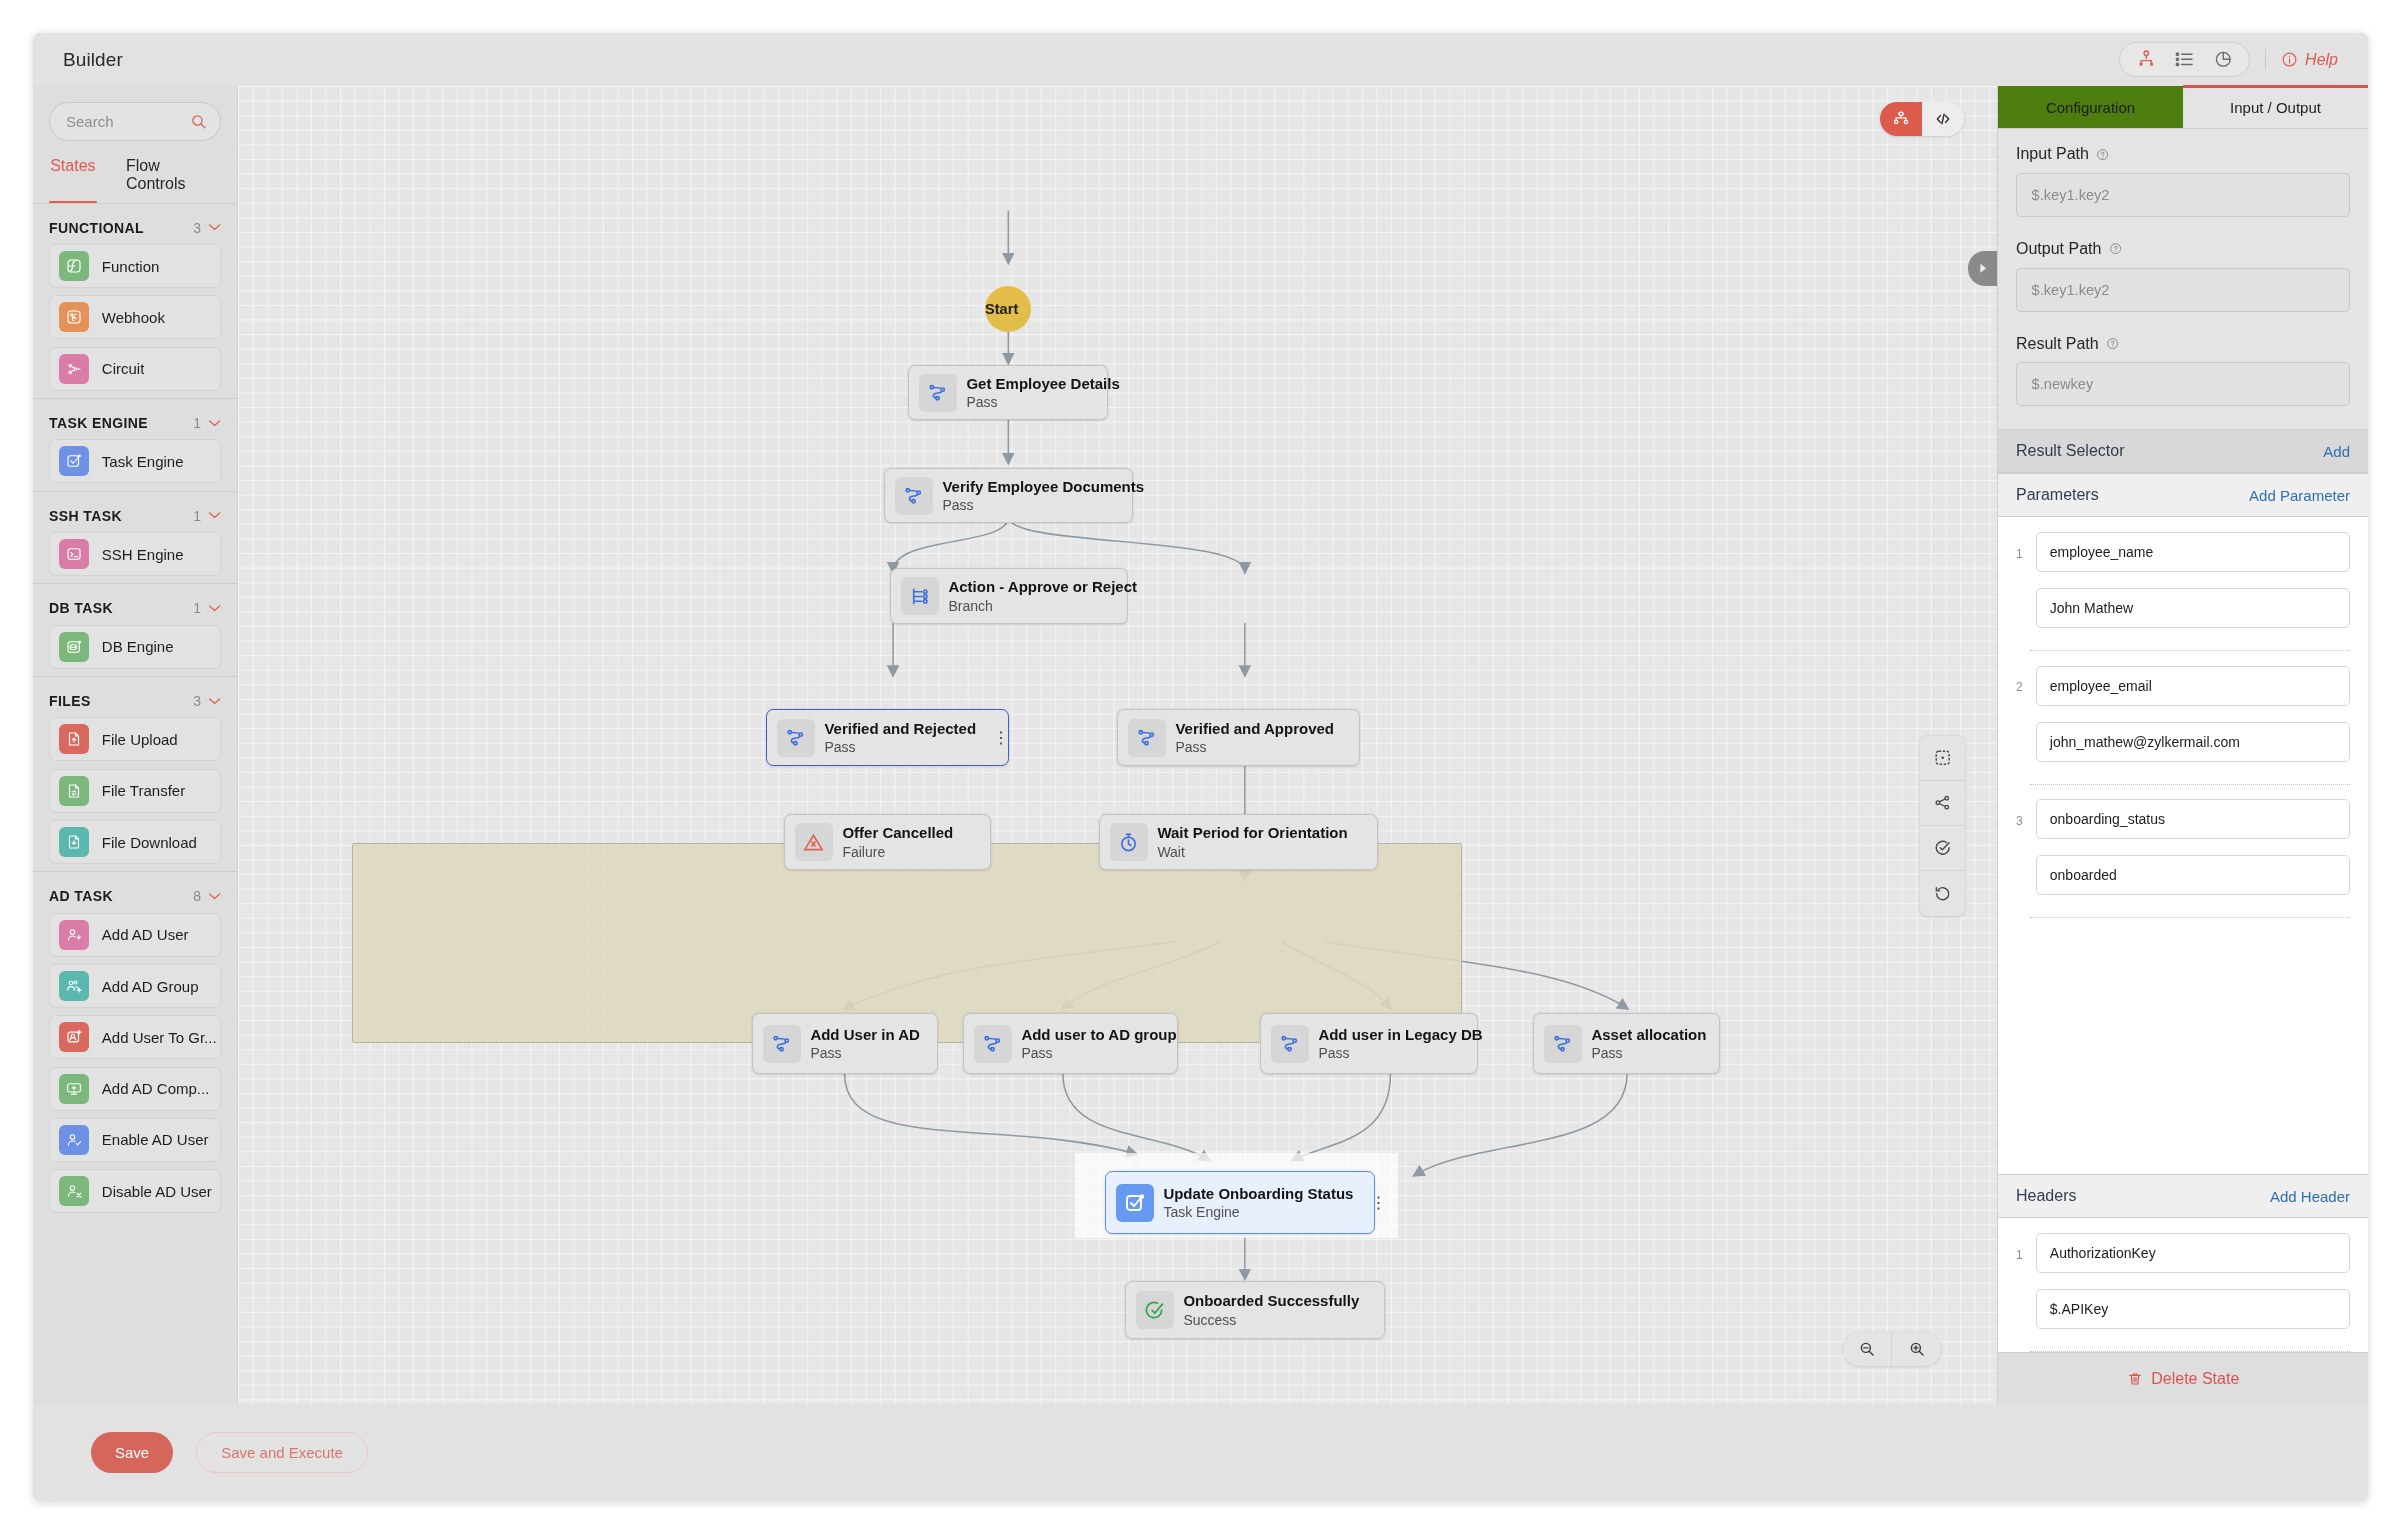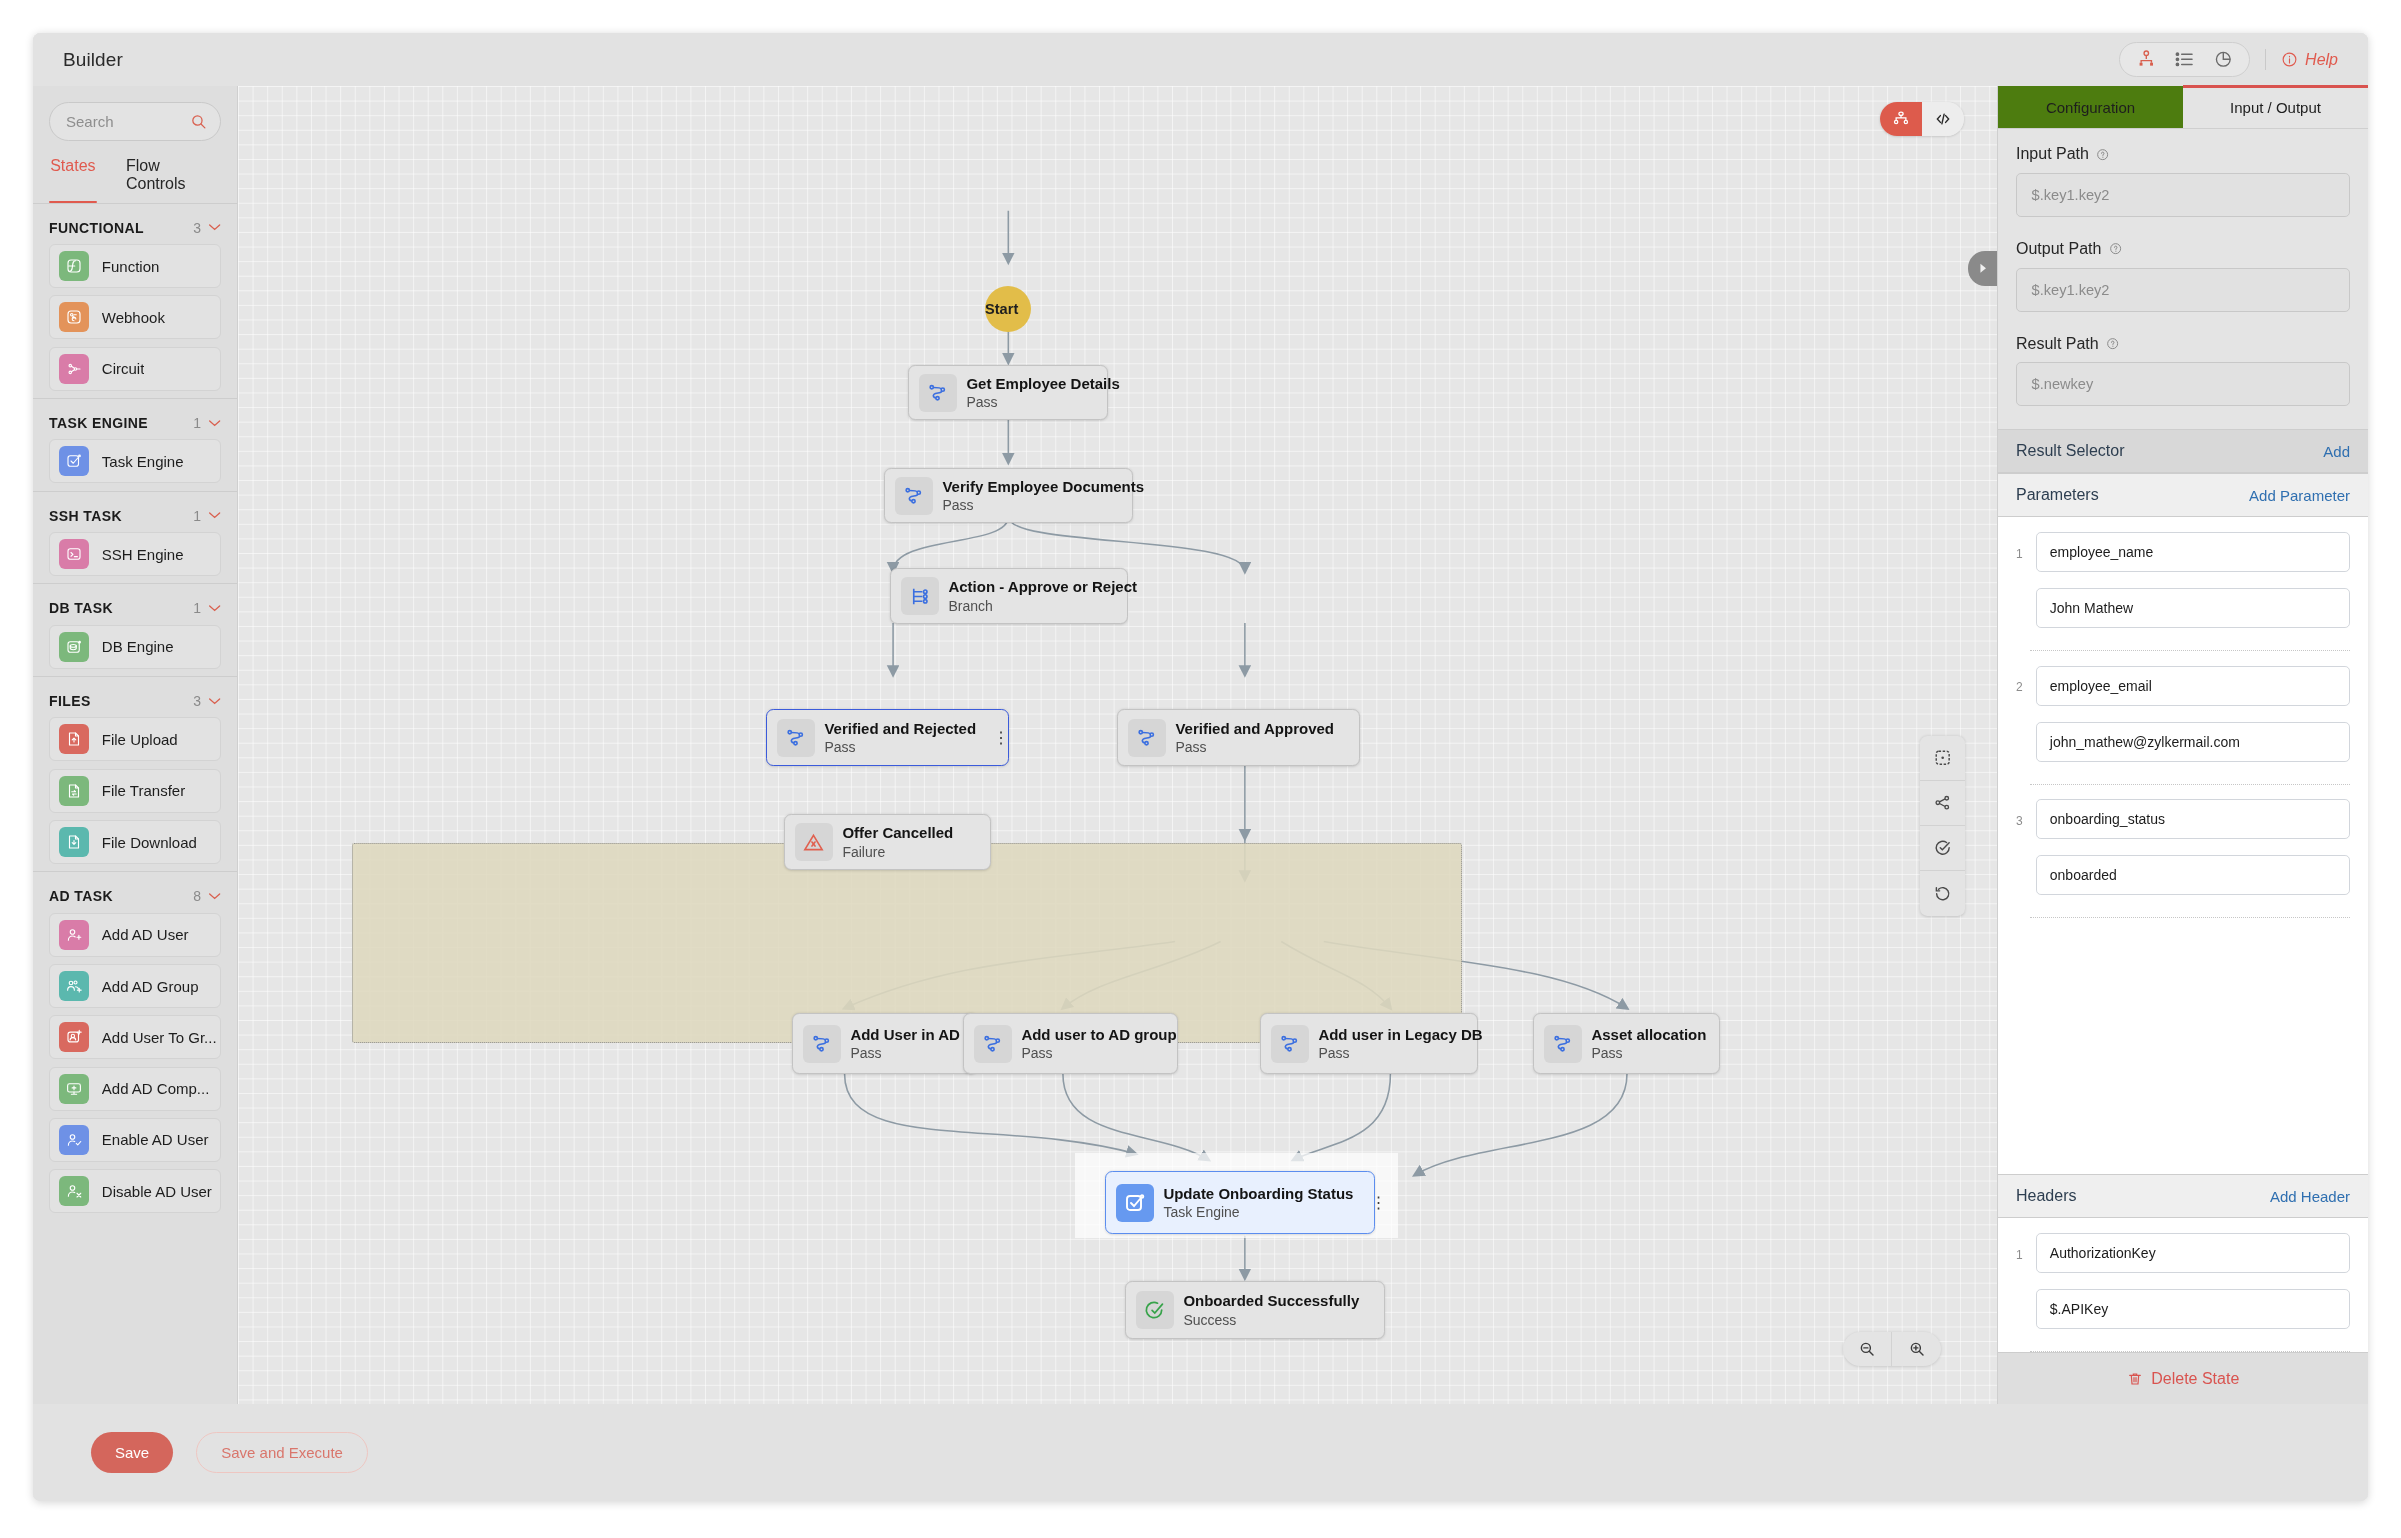--- a/index.html
+++ b/index.html
@@ -733,23 +733,35 @@
           <path d="M12 4.5L21 19.5H3z"></path>
             <path d="M10.4 11.5l3.2 4.2M13.6 11.5l-3.2 4.2" stroke-linecap="round"></path>
         </svg>
       </span>
       <span class="ntxt">
         <span class="ntitle">Offer Cancelled</span>
         <span class="nsub">Failure</span>
       </span>
     </div>
 
-
-
-    <div class="node" style="left:514px; top:927px; width:186px; height:61px;margin-left:40px;">
+    <div class="node" style="left:861px; top:728px; width:279px; height:56px;">
+      <span class="nic">
+        <svg viewBox="0 0 24 24" fill="none" stroke="#3b6fe0" stroke-width="1.7">
+          <circle cx="12" cy="13.5" r="7"></circle>
+            <path d="M12 9.5v4l2.6 1.6M10 3.5h4M12 3.5v3" stroke-linecap="round"></path>
+        </svg>
+      </span>
+      <span class="ntxt">
+        <span class="ntitle">Wait Period for Orientation</span>
+        <span class="nsub">Wait</span>
+      </span>
+    </div>
+
+
+    <div class="node" style="left:514px; top:927px; width:186px; height:61px;">
       <span class="nic">
         <svg viewBox="0 0 24 24" fill="none" stroke="#3b6fe0" stroke-width="1.7">
           <circle cx="6" cy="6.5" r="1.7"></circle>
             <circle cx="17.5" cy="9" r="1.7"></circle>
             <circle cx="12" cy="18" r="1.7"></circle>
           <path d="M7.6 6.8c5 0 8 .6 8.4 1.6M16.6 10.4c-1 3-6 1.2-8.2 3.4-1.6 1.6-.5 3.4 2 3.9"></path>
         </svg>
       </span>
       <span class="ntxt">
         <span class="ntitle">Add User in AD</span>

